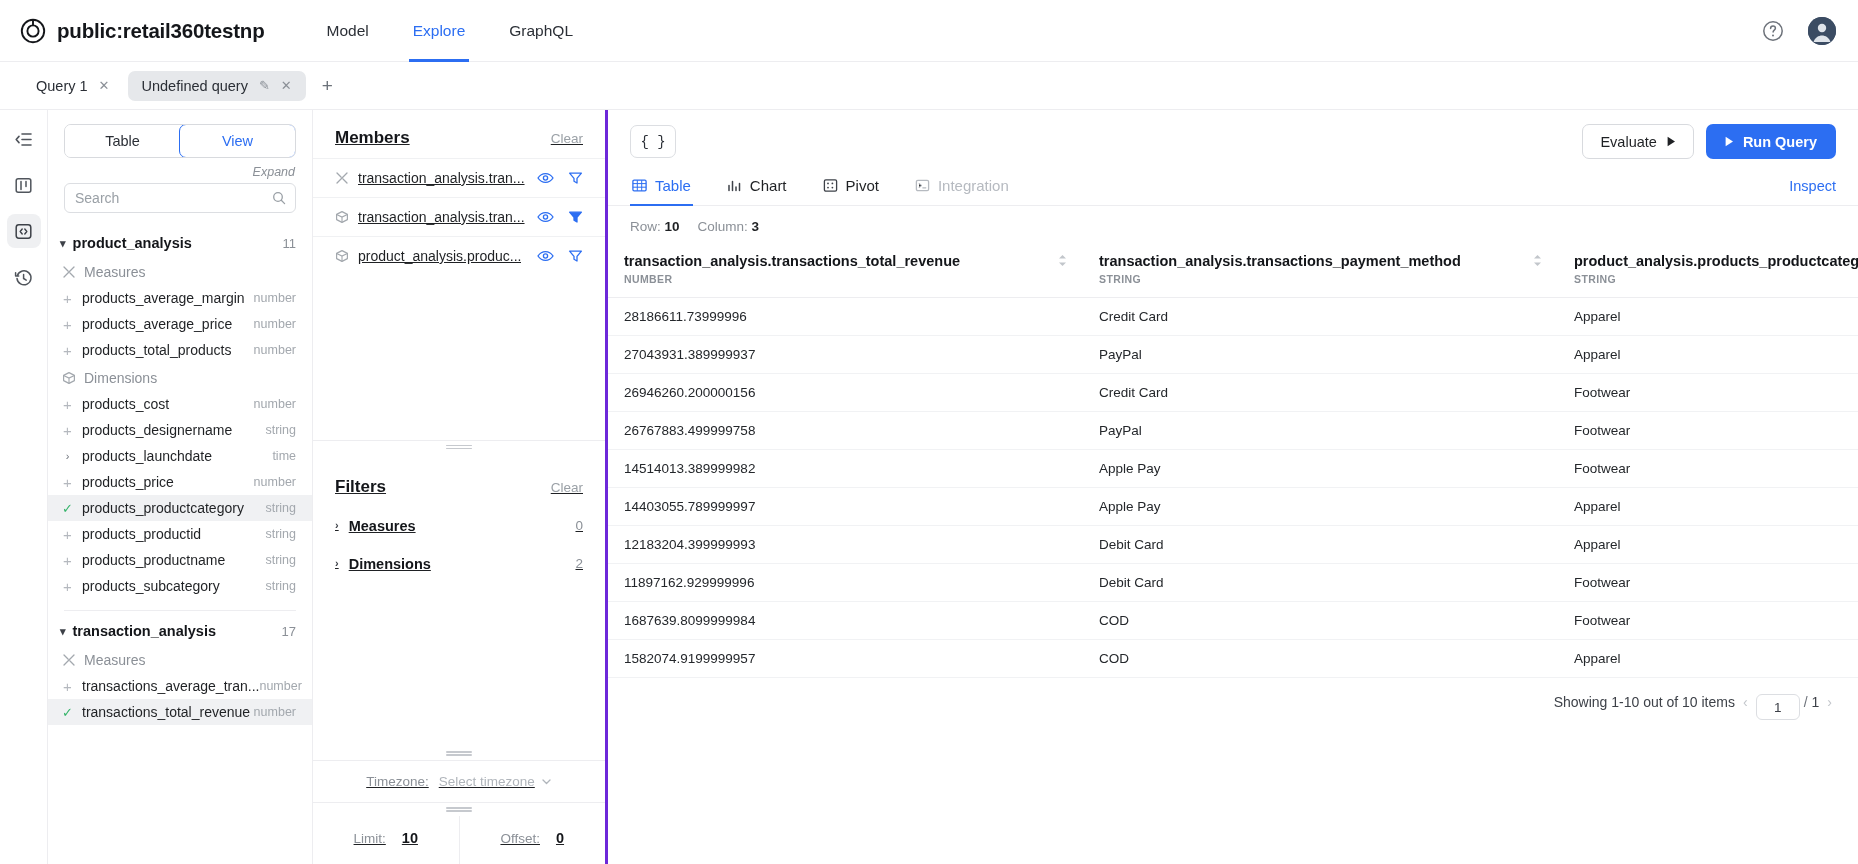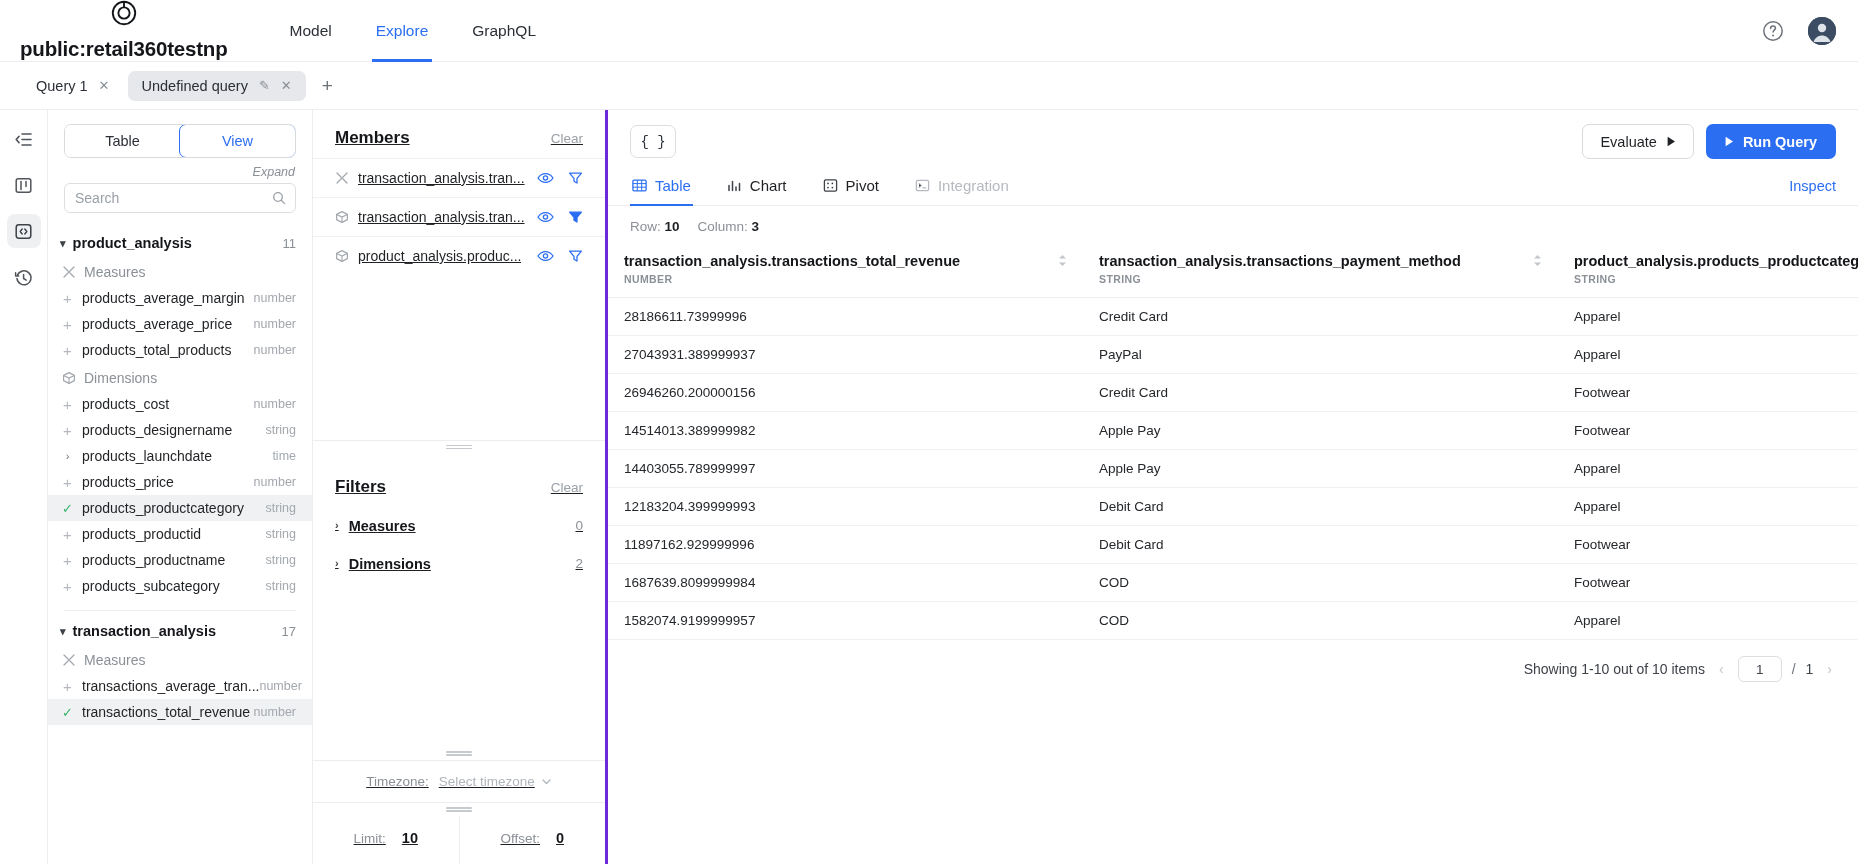--- a/index.html
+++ b/index.html
@@ -14,21 +14,21 @@
   .app { width: 1858px; height: 864px; display: flex; flex-direction: column; }
 
   
   .topbar {
     height: 62px; flex: 0 0 62px;
     display: flex; align-items: center;
     padding: 0 22px 0 20px;
     border-bottom: 1px solid #ededf0;
     background: #fff;
   }
-  .brand { display: flex; align-items: center; gap: 11px; flex-direction: column; }
+  .brand { display: flex; align-items: center; gap: 11px; }
   .brand-mark { width: 26px; height: 26px; display: block; }
   .brand-name { font-size: 20.5px; font-weight: 700; letter-spacing: -0.2px; color: #14161a; }
   .topnav { display: flex; align-items: center; gap: 0; margin-left: 40px; height: 62px; }
   .topnav a {
     font-size: 15.5px; color: #2b2f36; text-decoration: none;
     padding: 0 22px; height: 62px; display: flex; align-items: center;
     position: relative;
   }
   .topnav a.active { color: #2c6ef2; }
   .topnav a.active::after {
@@ -218,21 +218,21 @@
   table.results th .thwrap { display: flex; align-items: flex-start; justify-content: space-between; gap: 8px; }
   table.results th .tname { font-size: 14.5px; font-weight: 700; color: #14161a; line-height: 1.25; }
   table.results th .ttype { font-size: 10.5px; color: #8b9097; letter-spacing: 0.4px; margin-top: 3px; }
   table.results td {
     padding: 11px 16px; font-size: 13.5px; color: #24272b; border-bottom: 1px solid #f1f2f4;
     white-space: nowrap; overflow: hidden; text-overflow: ellipsis;
   }
   .sorter { display: flex; flex-direction: column; gap: 2px; flex: 0 0 auto; padding-top: 2px; cursor: pointer; }
 
   .pager {
-    display: flex; align-items: center; justify-content: flex-end; gap: 10px;
+    display: flex; align-items: flex-start; justify-content: flex-end; gap: 4px;
     padding: 16px 22px; font-size: 14px; color: #3d4148;
   }
   .pager .arrow { color: #c2c6cb; cursor: pointer; font-size: 14px; padding: 0 4px; }
   .pagebox {
     width: 44px; height: 26px; border: 1px solid #dcdee2; border-radius: 6px;
     display: flex; align-items: center; justify-content: center; font-size: 13.5px;
   }
   .pager .slash { color: #6d727a; }
   svg { display: block; }
 </style>
@@ -755,20 +755,25 @@
             <td>27043931.389999937</td>
             <td>PayPal</td>
             <td>Apparel</td>
           </tr>
           <tr>
             <td>26946260.200000156</td>
             <td>Credit Card</td>
             <td>Footwear</td>
           </tr>
           <tr>
+            <td>26767883.499999758</td>
+            <td>PayPal</td>
+            <td>Footwear</td>
+          </tr>
+          <tr>
             <td>14514013.389999982</td>
             <td>Apple Pay</td>
             <td>Footwear</td>
           </tr>
           <tr>
             <td>14403055.789999997</td>
             <td>Apple Pay</td>
             <td>Apparel</td>
           </tr>
           <tr>

